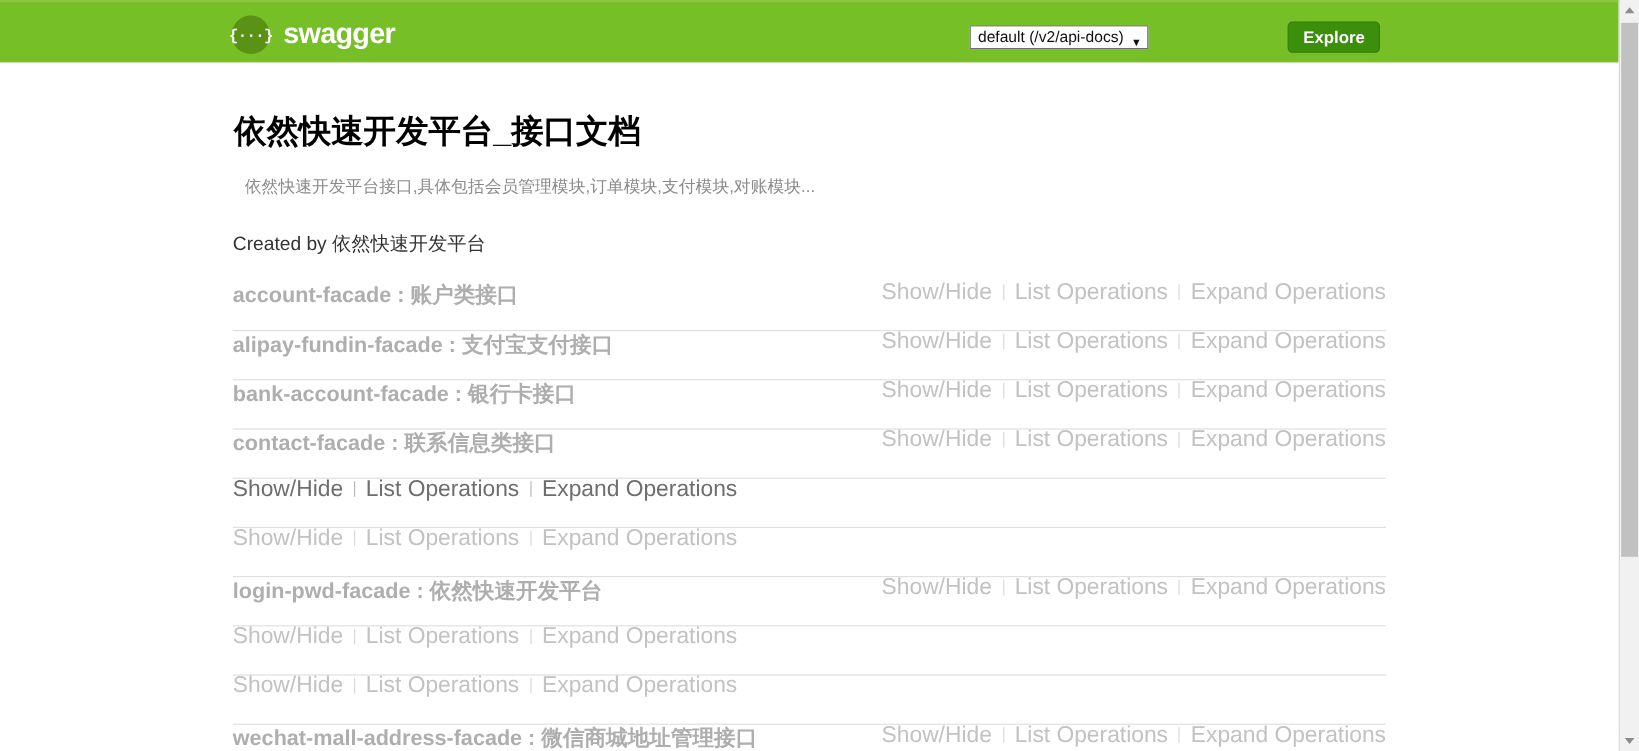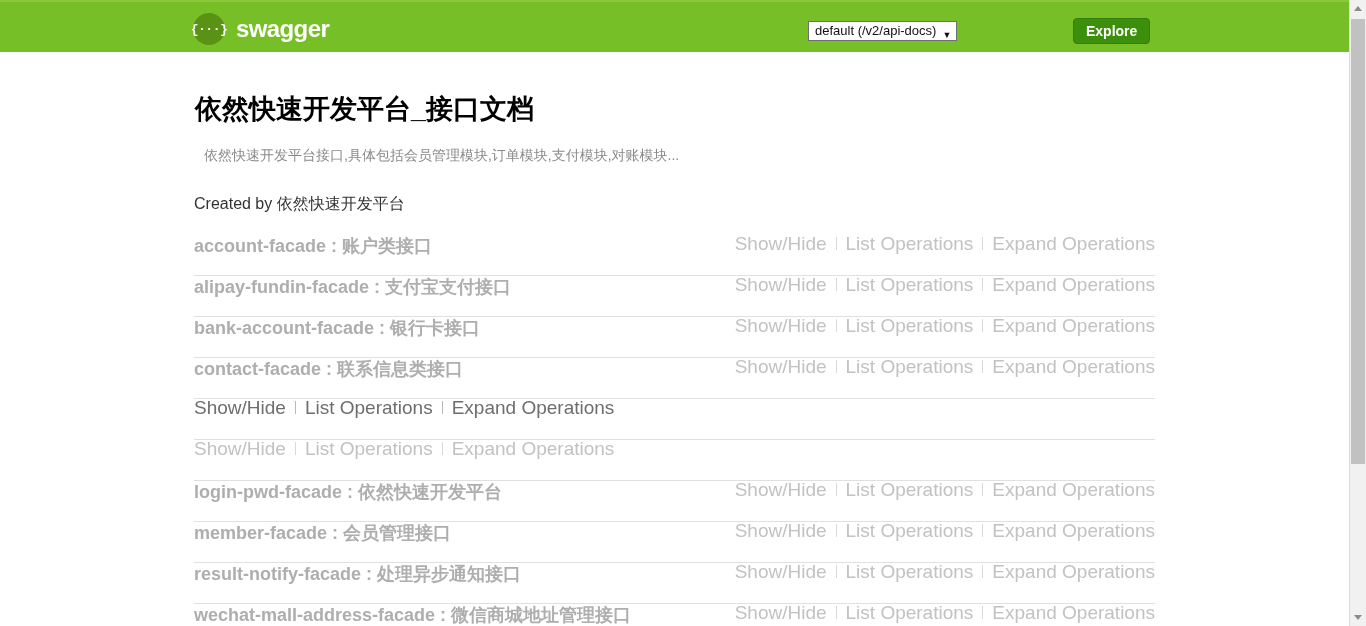--- a/index.html
+++ b/index.html
@@ -321,31 +321,29 @@
             <div class="resource-heading"><span>login-pwd-facade</span><span class="sep-colon"> : </span><span>依然快速开发平台</span></div>
             <div class="resource-ops">
               <span class="op">Show/Hide</span>
               <span class="divider"></span>
               <span class="op">List Operations</span>
               <span class="divider"></span>
               <span class="op">Expand Operations</span>
             </div>
           </li>
           <li class="resource-row">
-            <div class="resource-heading"><span>member-facade</span><span class="sep-colon"> : </span><span>会员管理接口</span></div>
-            <div class="resource-ops">
-              <span class="op">Show/Hide</span>
-              <span class="divider"></span>
-              <span class="op">List Operations</span>
-              <span class="divider"></span>
-              <span class="op">Expand Operations</span>
-            </div>
-          </li>
-          <li class="resource-row">
-            <div class="resource-heading"><span>result-notify-facade</span><span class="sep-colon"> : </span><span>处理异步通知接口</span></div>
+            <div class="resource-ops">
+              <span class="op">Show/Hide</span>
+              <span class="divider"></span>
+              <span class="op">List Operations</span>
+              <span class="divider"></span>
+              <span class="op">Expand Operations</span>
+            </div>
+          </li>
+          <li class="resource-row">
             <div class="resource-ops">
               <span class="op">Show/Hide</span>
               <span class="divider"></span>
               <span class="op">List Operations</span>
               <span class="divider"></span>
               <span class="op">Expand Operations</span>
             </div>
           </li>
           <li class="resource-row">
             <div class="resource-heading"><span>wechat-mall-address-facade</span><span class="sep-colon"> : </span><span>微信商城地址管理接口</span></div>

